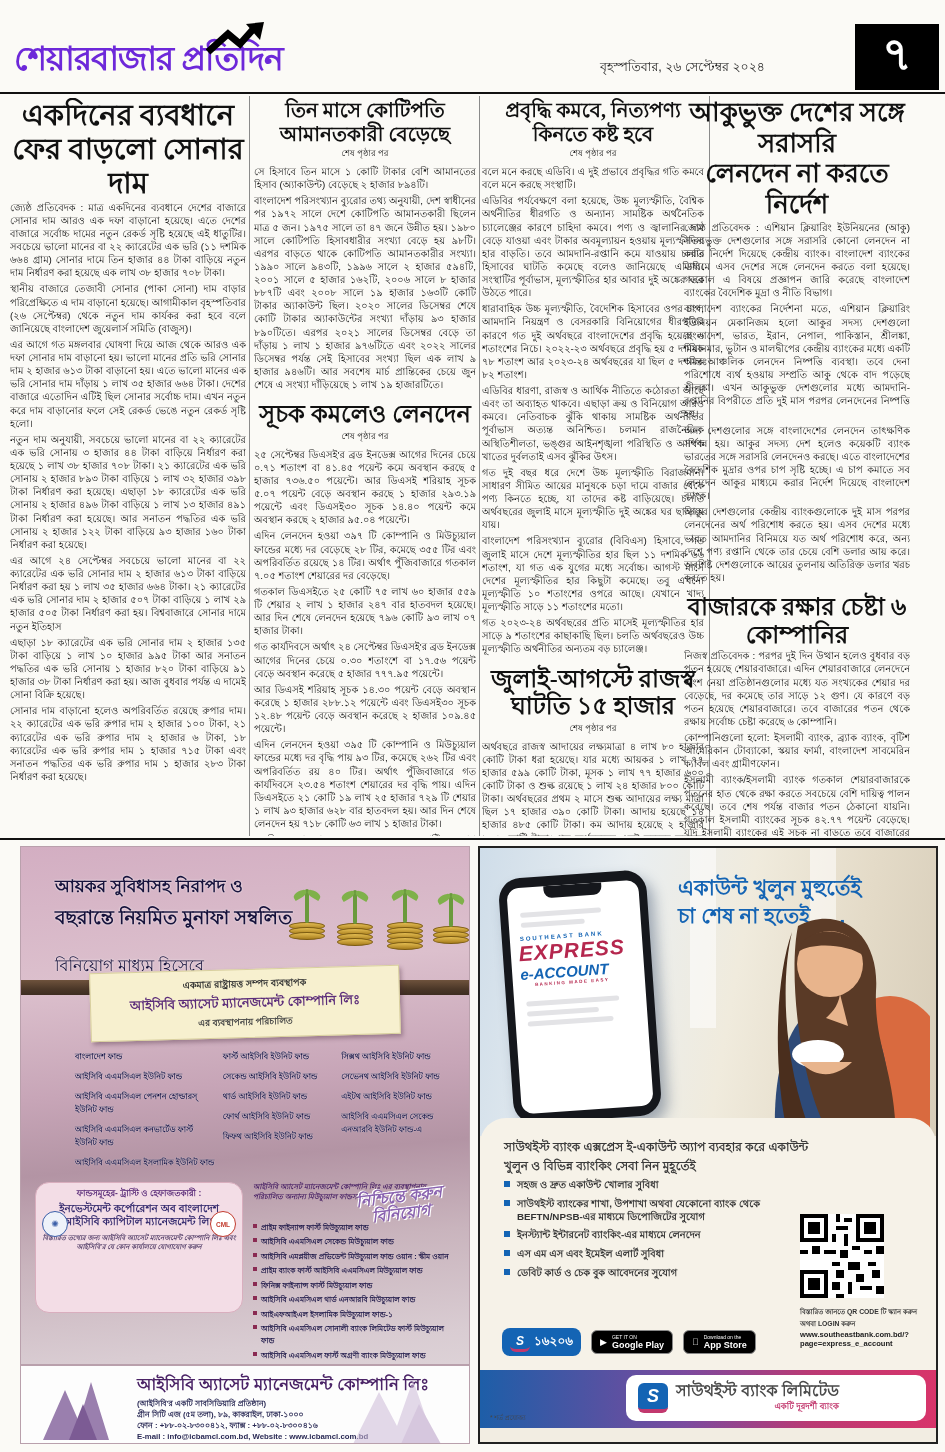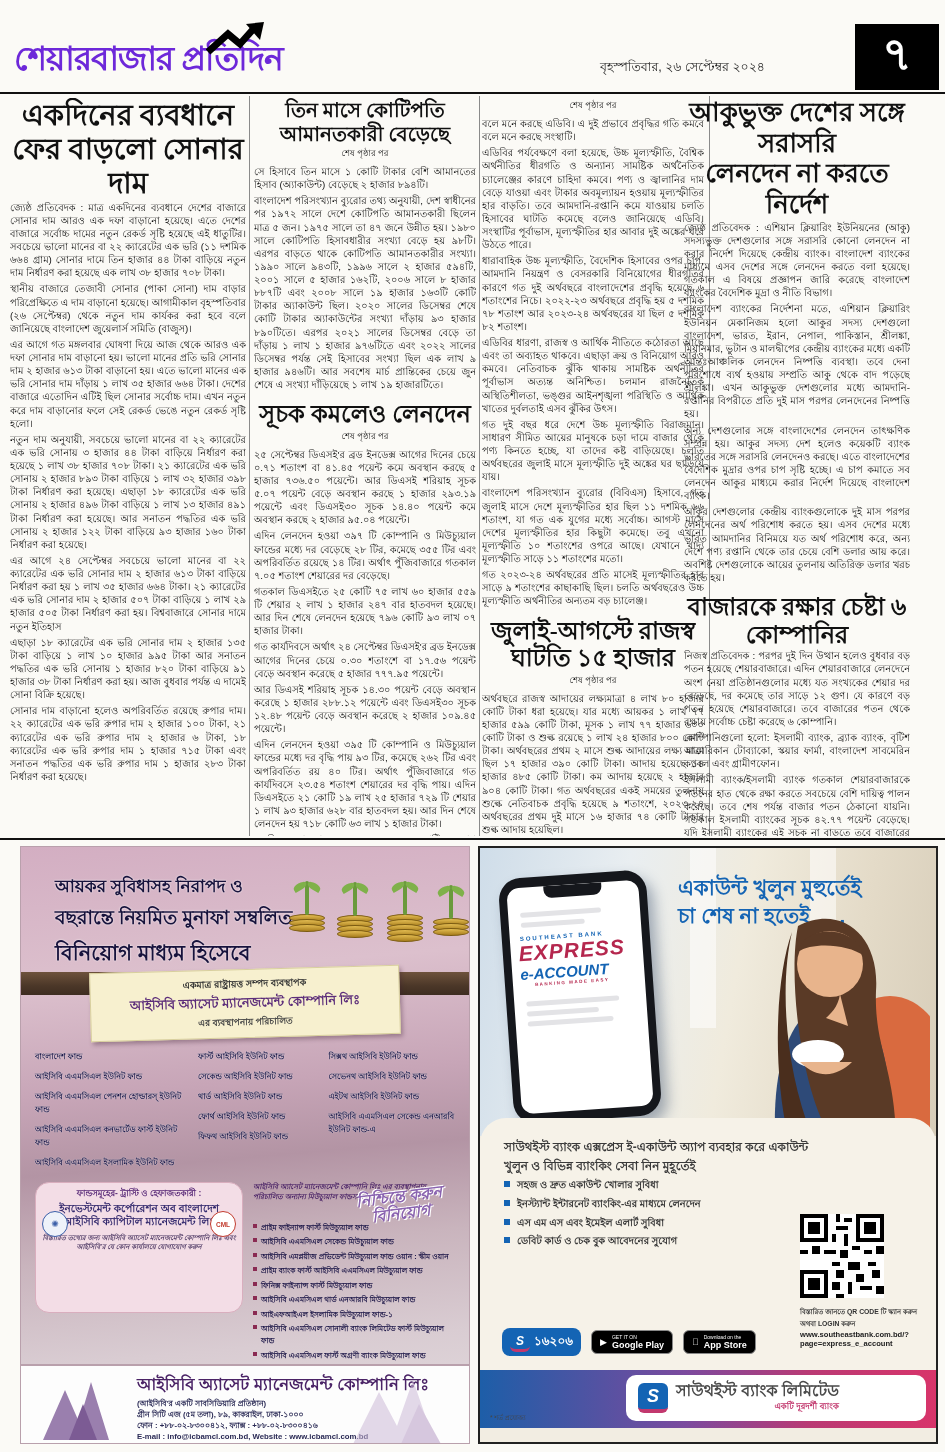--- a/index.html
+++ b/index.html
@@ -31,37 +31,37 @@
   .continued { font-size:8.5px; text-align:center; margin:1px 0 4px; color:#111; }
   .body-text p { font-size:9.8px; line-height:1.34; text-align:justify; margin-bottom:3px; }
 
   
   .ad-icb { position:absolute; left:20px; top:846px; width:450px; height:598px; border:1px solid #b9a0ac;
             overflow:hidden; display:flex; flex-direction:column;
             background:linear-gradient(175deg,#d3aec2 0%,#dcc0cd 22%,#c7a5b7 40%,#b394a4 52%,#c9b4bd 66%,#d9ccd2 82%,#e4dde0 100%); }
   .icb-top { position:relative; height:196px; padding:26px 0 0 34px; }
   .icb-h1 { font-size:17px; font-weight:800; color:#17123c; text-shadow:0 0 2px #fff; }
   .icb-h2 { font-size:19px; font-weight:900; color:#17123c; text-shadow:0 0 2px #fff; margin-top:2px; }
-  .icb-h3 { font-size:21px; font-weight:700; color:#17123c; text-shadow:0 0 2px #fff; margin-top:2px; }
+  .icb-h3 { font-size:16px; font-weight:400; color:#17123c; text-shadow:0 0 2px #fff; margin-top:18px; }
   .icb-soil { position:relative; height:44px; background:linear-gradient(#6e523c,#4b3728 60%,#3e2d21); }
   .coin-stack { position:absolute; bottom:40px; width:36px; }
   .coin { width:36px; height:8px; border-radius:50%; background:linear-gradient(#e3bc52,#a87e1e); border:1px solid #7c5c12; margin-top:-3px; }
   .sprout { position:relative; width:4px; height:34px; background:#6a9a3c; margin:0 auto 2px; border-radius:2px; }
   .sprout:before, .sprout:after { content:""; position:absolute; top:2px; width:14px; height:7px; background:#7fb14a; border-radius:50% 50% 50% 0; }
   .sprout:before { left:-12px; transform:rotate(-30deg); }
   .sprout:after  { right:-12px; transform:rotate(30deg) scaleX(-1); }
   .icb-note { position:relative; width:310px; margin:-26px auto 0; background:#f7f0cf; border:1px solid #d8cf9e;
               transform:rotate(-1.6deg); text-align:center; padding:7px 6px; box-shadow:2px 3px 4px rgba(60,30,50,.35); }
   .icb-note .n1 { font-size:9.5px; font-weight:700; color:#333; }
   .icb-note .n2 { font-size:13px; font-weight:900; color:#5c2d7a; margin:1px 0; }
   .icb-note .n3 { font-size:9px; font-weight:700; color:#444; }
   .icb-funds { display:flex; padding:12px 10px 2px 14px; gap:8px; }
   .icb-funds ul { list-style:none; }
   .icb-funds li { font-size:8px; font-weight:800; color:#201a4a; margin-bottom:7px; text-shadow:0 0 1px #fff; }
-  .fcol1 { width:38%; } .fcol2 { width:30%; } .fcol3 { width:32%; }
+  .fcol1 { width:38%;margin-left:40px; } .fcol2 { width:30%; } .fcol3 { width:32%; }
   .icb-slogan { position:absolute; right:26px; top:342px; transform:rotate(-7deg); text-align:center;
                 font-size:16px; font-weight:900; font-style:italic; color:#8a63b0; text-shadow:1px 1px 0 #fff,-1px -1px 0 #fff; line-height:1.05; }
   .icb-mid { display:flex; padding:4px 12px 0 14px; gap:10px; }
   .trustee-box { width:208px; height:131px; background:#f3dde6; border:1px solid #d9aebe; border-radius:14px; text-align:center; padding:5px 3px; position:relative; }
   .trustee-title { font-size:8.5px; font-weight:800; color:#5c2d7a; line-height:1.25; }
   .trustee-co { font-size:10.5px; font-weight:900; color:#342a6e; margin-top:3px; line-height:1.3; }
   .trustee-note { font-size:6.8px; font-style:italic; font-weight:700; color:#55406a; margin-top:5px; line-height:1.3; }
   .icb-emblem { position:absolute; left:6px; top:28px; width:26px; height:26px; border-radius:50%; background:#eef2fa; border:1px solid #3a5ea8;
                 display:flex; align-items:center; justify-content:center; font-size:9px; color:#3a5ea8; }
   .cml-emblem { position:absolute; right:6px; top:28px; width:26px; height:26px; border-radius:50%; background:#fff; border:1px solid #c23b2e;
@@ -168,20 +168,21 @@
       <p>গত কার্যদিবসে অর্থাৎ ২৪ সেপ্টেম্বর ডিএসই'র ব্রড ইনডেক্স আগের দিনের চেয়ে ০.৩০ শতাংশে বা ১৭.৫৬ পয়েন্ট বেড়ে অবস্থান করেছে ৫ হাজার ৭৭৭.৯৫ পয়েন্টে।</p>
       <p>আর ডিএসই শরিয়াহ সূচক ১৪.৩০ পয়েন্ট বেড়ে অবস্থান করেছে ১ হাজার ২৮৮.১২ পয়েন্টে এবং ডিএসই৩০ সূচক ১২.৪৮ পয়েন্ট বেড়ে অবস্থান করেছে ২ হাজার ১০৯.৪৫ পয়েন্টে।</p>
       <p>এদিন লেনদেন হওয়া ৩৯৫ টি কোম্পানি ও মিউচ্যুয়াল ফান্ডের মধ্যে দর বৃদ্ধি পায় ৯৩ টির, কমেছে ২৬২ টির এবং অপরিবর্তিত রয় ৪০ টির। অর্থাৎ পুঁজিবাজারে গত কার্যদিবসে ২৩.৫৪ শতাংশ শেয়ারের দর বৃদ্ধি পায়। এদিন ডিএসইতে ২১ কোটি ১৯ লাখ ২৫ হাজার ৭২৯ টি শেয়ার ১ লাখ ৯৩ হাজার ৬২৮ বার হাতবদল হয়। আর দিন শেষে লেনদেন হয় ৭১৮ কোটি ৬৩ লাখ ১ হাজার টাকা।</p>
       <p>সে হিসেবে গতকাল লেনদেন বেড়েছে ৭৮ কোটি ৩০ লাখ ৬ হাজার টাকা। এদিকে গতকাল দিন শেষে চট্টগ্রাম স্টক এক্সচেঞ্জেও (সিএসই) সাধারণ মূল্য সূচক সিএএসপিআই ১.১৮ শতাংশে বা ১৯২.২২ পয়েন্ট কমে অবস্থান করেছে ১৫ হাজার ৯৮৩.৬৫ পয়েন্টে।</p>
 
     </div>
 
   </div>
 
   <div class="col col3">
+    <div class="headline-md">প্রবৃদ্ধি কমবে, নিত্যপণ্য কিনতে কষ্ট হবে</div>
     <div class="continued">শেষ পৃষ্ঠার পর</div>
     <div class="body-text">
       <p>বলে মনে করছে এডিবি। এ দুই প্রভাবে প্রবৃদ্ধির গতি কমবে বলে মনে করছে সংস্থাটি।</p>
       <p>এডিবির পর্যবেক্ষণে বলা হয়েছে, উচ্চ মূল্যস্ফীতি, বৈশ্বিক অর্থনীতির ধীরগতি ও অন্যান্য সামষ্টিক অর্থনৈতিক চ্যালেঞ্জের কারণে চাহিদা কমবে। পণ্য ও জ্বালানির দাম বেড়ে যাওয়া এবং টাকার অবমূল্যায়ন হওয়ায় মূল্যস্ফীতির হার বাড়তি। তবে আমদানি-রপ্তানি কমে যাওয়ায় চলতি হিসাবের ঘাটতি কমেছে বলেও জানিয়েছে এডিবি। সংস্থাটির পূর্বাভাস, মূল্যস্ফীতির হার আবার দুই অঙ্কের ঘরে উঠতে পারে।</p>
       <p>ধারাবাহিক উচ্চ মূল্যস্ফীতি, বৈদেশিক হিসাবের ওপর চাপ, আমদানি নিয়ন্ত্রণ ও বেসরকারি বিনিয়োগের ধীরগতির কারণে গত দুই অর্থবছরে বাংলাদেশের প্রবৃদ্ধি হয়েছে ৬ শতাংশের নিচে। ২০২২-২৩ অর্থবছরে প্রবৃদ্ধি হয় ৫ দশমিক ৭৮ শতাংশ আর ২০২৩-২৪ অর্থবছরের যা ছিল ৫ দশমিক ৮২ শতাংশ।</p>
       <p>এডিবির ধারণা, রাজস্ব ও আর্থিক নীতিতে কঠোরতা আছে এবং তা অব্যাহত থাকবে। এছাড়া ক্রয় ও বিনিয়োগ আরও কমবে। নেতিবাচক ঝুঁকি থাকায় সামষ্টিক অর্থনীতির পূর্বাভাস অত্যন্ত অনিশ্চিত। চলমান রাজনৈতিক অস্থিতিশীলতা, ভঙ্গুর আইনশৃঙ্খলা পরিস্থিতি ও আর্থিক খাতের দুর্বলতাই এসব ঝুঁকির উৎস।</p>
       <p>গত দুই বছর ধরে দেশে উচ্চ মূল্যস্ফীতি বিরাজমান। সাধারণ সীমিত আয়ের মানুষকে চড়া দামে বাজার থেকে পণ্য কিনতে হচ্ছে, যা তাদের কষ্ট বাড়িয়েছে। চলতি অর্থবছরের জুলাই মাসে মূল্যস্ফীতি দুই অঙ্কের ঘর ছাড়িয়ে যায়।</p>
       <p>বাংলাদেশ পরিসংখ্যান ব্যুরোর (বিবিএস) হিসাবে, গত জুলাই মাসে দেশে মূল্যস্ফীতির হার ছিল ১১ দশমিক ৬৬ শতাংশ, যা গত এক যুগের মধ্যে সর্বোচ্চ। আগস্ট মাসে দেশের মূল্যস্ফীতির হার কিছুটা কমেছে। তবু এখনো মূল্যস্ফীতি ১০ শতাংশের ওপরে আছে। যেখানে খাদ্য মূল্যস্ফীতি সাড়ে ১১ শতাংশের মতো।</p>
       <p>গত ২০২৩-২৪ অর্থবছরের প্রতি মাসেই মূল্যস্ফীতির হার সাড়ে ৯ শতাংশের কাছাকাছি ছিল। চলতি অর্থবছরেও উচ্চ মূল্যস্ফীতি অর্থনীতির অন্যতম বড় চ্যালেঞ্জ।</p>
     </div>
@@ -355,20 +356,21 @@
         <path d="M160 108 C158 122 150 128 146 132 L168 140 Z" fill="#e8b48c"></path>
         <ellipse cx="138" cy="168" rx="26" ry="14" fill="#ffffff"></ellipse>
         <rect x="116" y="160" width="44" height="16" rx="8" fill="#ffffff"></rect>
         <path d="M120 176 C140 196 160 188 172 176 Z" fill="#e8b48c"></path>
       </svg>
     </div>
     <div class="seb-panel">
       <div class="seb-intro">সাউথইস্ট ব্যাংক এক্সপ্রেস ই-একাউন্ট অ্যাপ ব্যবহার করে একাউন্ট খুলুন ও বিভিন্ন ব্যাংকিং সেবা নিন মুহূর্তেই</div>
       <ul class="seb-feats">
         <li>সহজ ও দ্রুত একাউন্ট খোলার সুবিধা</li>
+        <li>সাউথইস্ট ব্যাংকের শাখা, উপশাখা অথবা যেকোনো ব্যাংক থেকে BEFTN/NPSB-এর মাধ্যমে ডিপোজিটের সুযোগ</li>
         <li>ইনস্ট্যান্ট ইন্টারনেট ব্যাংকিং-এর মাধ্যমে লেনদেন</li>
         <li>এস এম এস এবং ইমেইল এলার্ট সুবিধা</li>
         <li>ডেবিট কার্ড ও চেক বুক আবেদনের সুযোগ</li>
       </ul>
       <div class="qr-wrap">
         <svg width="84" height="84" viewBox="0 0 21 21" shape-rendering="crispEdges">
           <rect width="21" height="21" fill="#fff"></rect>
           <path fill="#000" d="M0 0h7v7h-7z M14 0h7v7h-7z M0 14h7v7h-7z"></path>
           <path fill="#fff" d="M1 1h5v5h-5z M15 1h5v5h-5z M1 15h5v5h-5z"></path>
           <path fill="#000" d="M2 2h3v3h-3z M16 2h3v3h-3z M2 16h3v3h-3z M9 0h1v2h-1z M11 1h2v1h-2z M9 3h3v1h-3z M8 5h1v2h-1z M11 5h1v3h-1z M0 9h2v1h-2z M3 8h2v2h-2z M6 9h3v1h-3z M10 9h2v2h-2z M13 8h2v1h-2z M16 9h2v1h-2z M19 8h2v2h-2z M8 12h2v1h-2z M12 12h3v2h-3z M17 12h2v1h-2z M9 14h2v2h-2z M14 15h2v2h-2z M18 14h2v2h-2z M8 17h2v2h-2z M12 17h1v3h-1z M15 18h3v1h-3z M19 18h2v2h-2z M9 20h2v1h-2z"></path>

